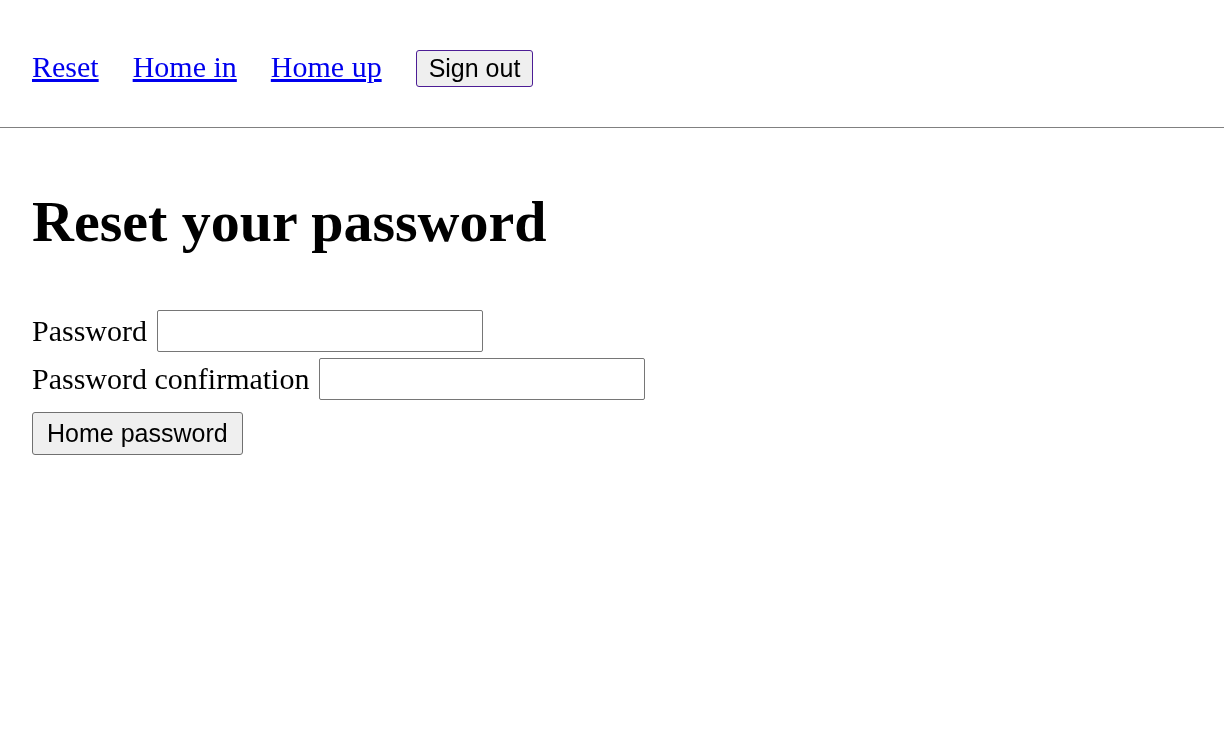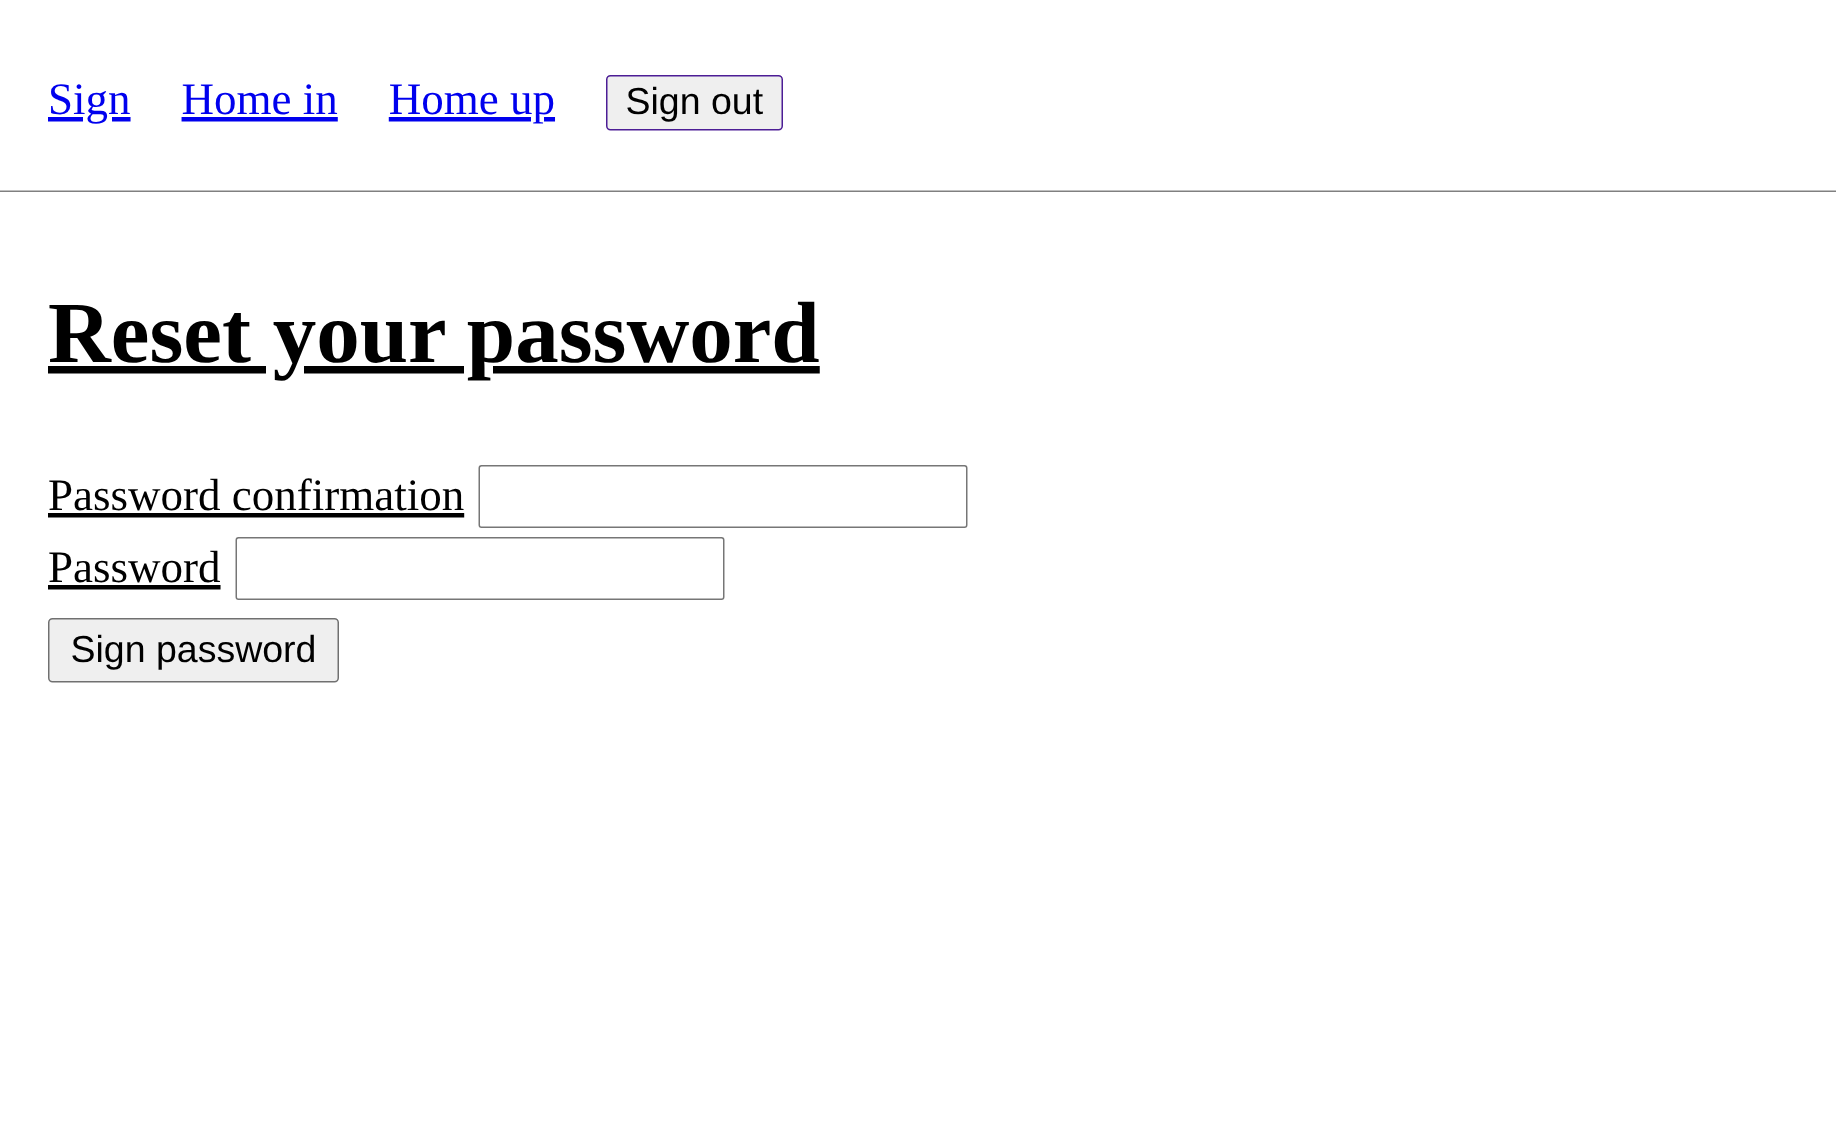--- a/index.html
+++ b/index.html
@@ -30,21 +30,20 @@
       font-family: Arial, Helvetica, sans-serif;
       font-size: 25px;
       padding: 3px 12px;
       background: #efefef;
       border: 1px solid #4c1d95;
       border-radius: 3px;
       cursor: pointer;
     }
     main {
       padding: 60px 32px 32px 32px;
-      text-decoration: underline;
     }
     h1 {
       font-size: 58px;
       font-weight: bold;
       margin-bottom: 55px;
     }
     .form-row {
       display: flex;
       align-items: center;
       margin-bottom: 6px;
@@ -72,34 +71,34 @@
       border: 1px solid #707070;
       border-radius: 3px;
       cursor: pointer;
     }
   </style>
 </head>
 <body>
 
 <header>
   <nav>
-    <a href="#">Sign</a>
+    <a href="#">Reset</a>
     <a href="#">Home in</a>
     <a href="#">Home up</a>
     <button type="button">Sign out</button>
   </nav>
 </header>
 
 <main>
   <h1>Reset your password</h1>
 
   <form>
     <div class="form-row">
+      <label>Password</label>
+      <input type="password" value="" style="">
+    </div>
+    <div class="form-row">
       <label>Password confirmation</label>
       <input type="password" value="" style="">
     </div>
-    <div class="form-row">
-      <label>Password</label>
-      <input type="password" value="" style="">
-    </div>
-    <button type="submit" class="reset-btn">Sign password</button>
+    <button type="submit" class="reset-btn">Home password</button>
   </form>
 </main>
 
 </body></html>

